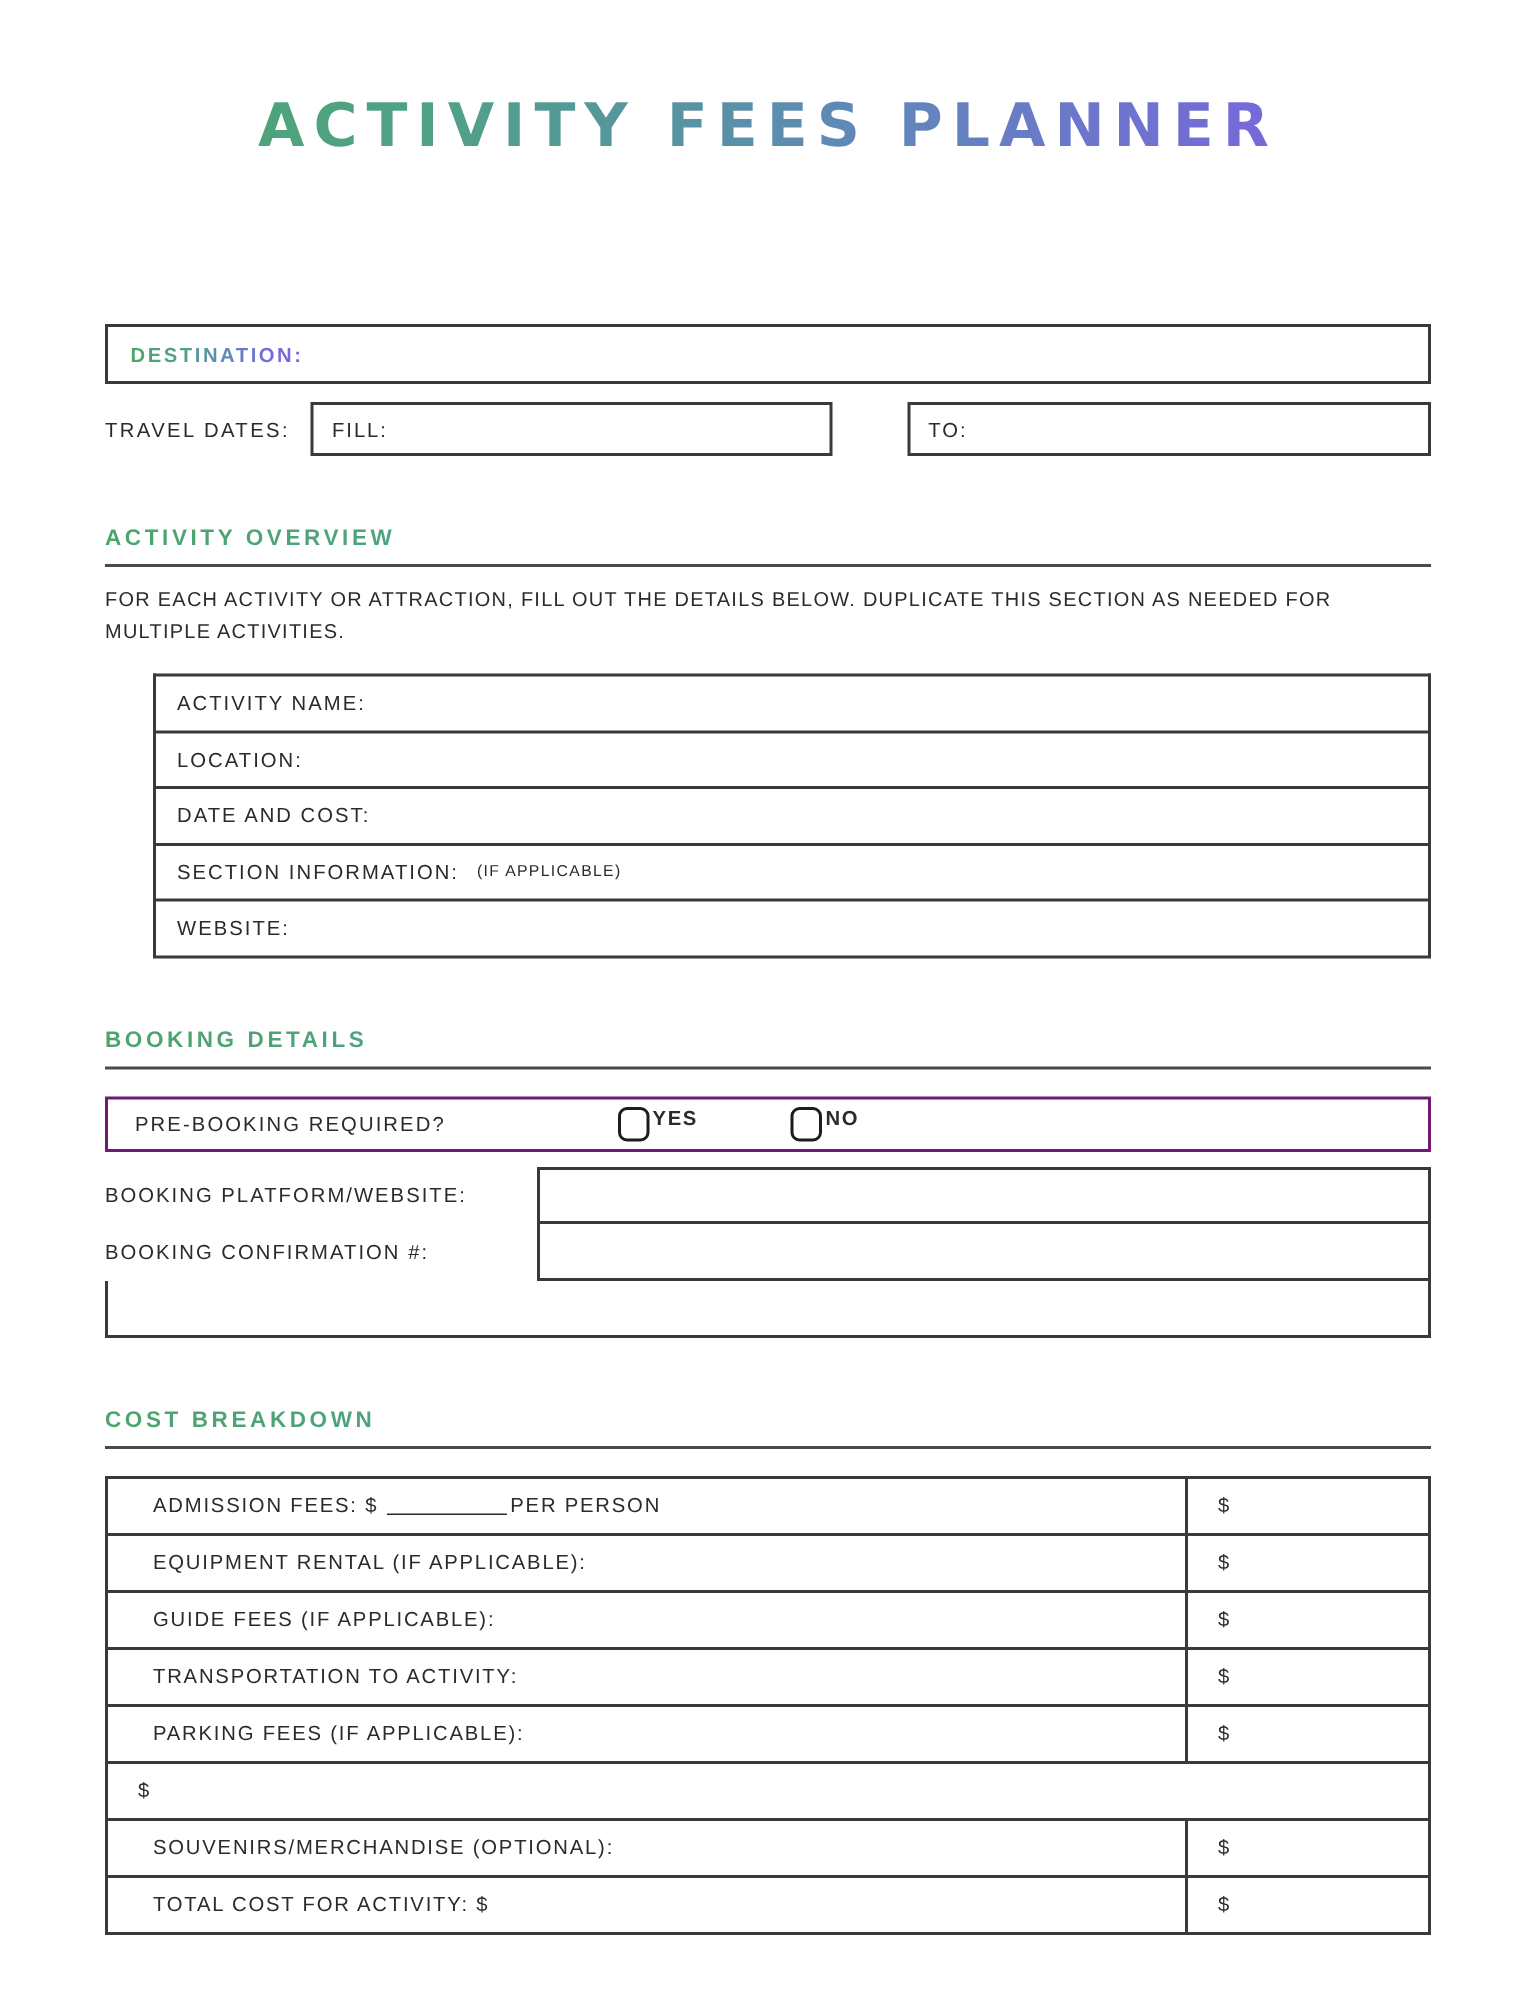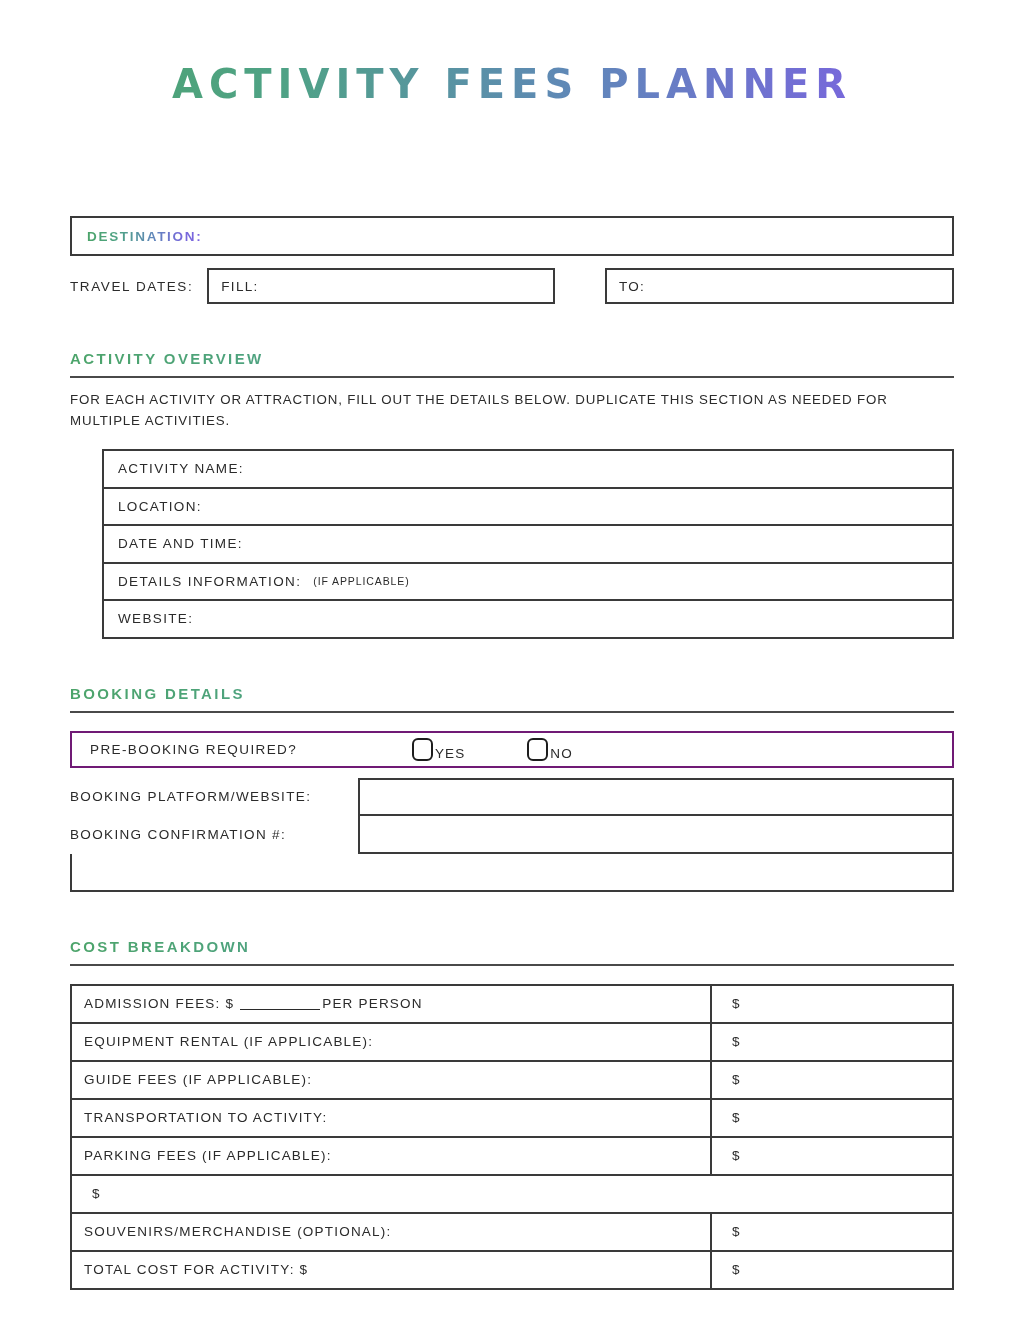--- a/index.html
+++ b/index.html
@@ -156,21 +156,21 @@
     height: 37px;
     display: flex;
     align-items: center;
     padding-left: 18px;
   }
   .prebook-q {
     font-size: 13.5px;
     letter-spacing: 1.4px;
     width: 322px;
   }
-  .chk-wrap { display: flex; align-items: flex-end; }
+  .chk-wrap { display: flex; align-items: flex-start; font-weight: bold; }
   .chk {
     width: 21px;
     height: 23px;
     border: 2px solid #1d1d1d;
     border-radius: 6px;
     background: #fff;
   }
   .chk-lbl {
     font-size: 13.5px;
     letter-spacing: 1.1px;
@@ -204,25 +204,25 @@
     margin-top: 18px;
     border: 2px solid #3a3a3a;
     border-bottom: none;
   }
   .cost-row {
     display: flex;
     height: 38px;
     border-bottom: 2px solid #3a3a3a;
   }
   .cost-name {
-    width: 640px;
+    width: 720px;
     border-right: 2px solid #3a3a3a;
     display: flex;
     align-items: center;
-    padding-left: 12px;
+    padding-left: 30px;
     font-size: 13.5px;
     letter-spacing: 1.2px;
     white-space: nowrap;
   }
   .cost-amt {
     flex: 1;
     display: flex;
     align-items: center;
     padding-left: 20px;
     font-size: 13.5px;
@@ -265,24 +265,24 @@
     <div class="sec-desc">FOR EACH ACTIVITY OR ATTRACTION, FILL OUT THE DETAILS BELOW. DUPLICATE THIS SECTION AS NEEDED FOR MULTIPLE ACTIVITIES.</div>
 
     <div class="tbl">
       <div class="row">
         <span class="cell-label">ACTIVITY NAME:</span>
       </div>
       <div class="row">
         <span class="cell-label">LOCATION:</span>
       </div>
       <div class="row">
-        <span class="cell-label">DATE AND TIME:</span>
+        <span class="cell-label">DATE AND COST:</span>
       </div>
       <div class="row">
-        <span class="cell-label">DETAILS INFORMATION:</span>
+        <span class="cell-label">SECTION INFORMATION:</span>
         <span class="note-sm">(IF APPLICABLE)</span>
       </div>
       <div class="row">
         <span class="cell-label">WEBSITE:</span>
       </div>
     </div>
   </div>
 
   <div class="section">
     <div class="sec-head grad">BOOKING DETAILS</div>

